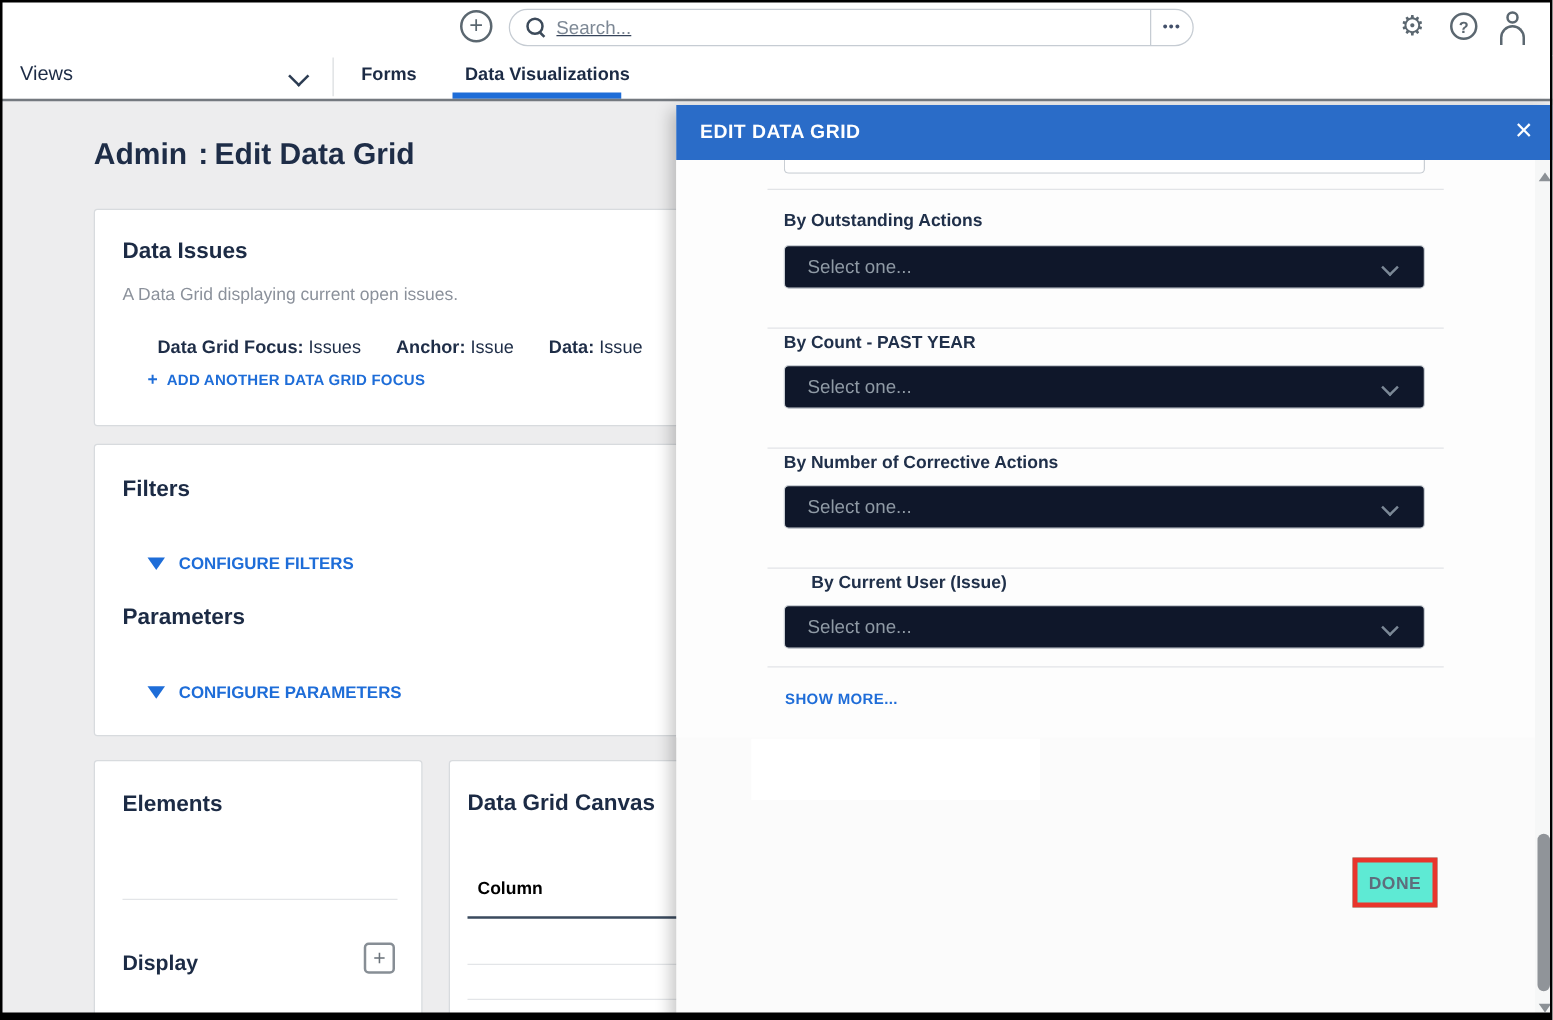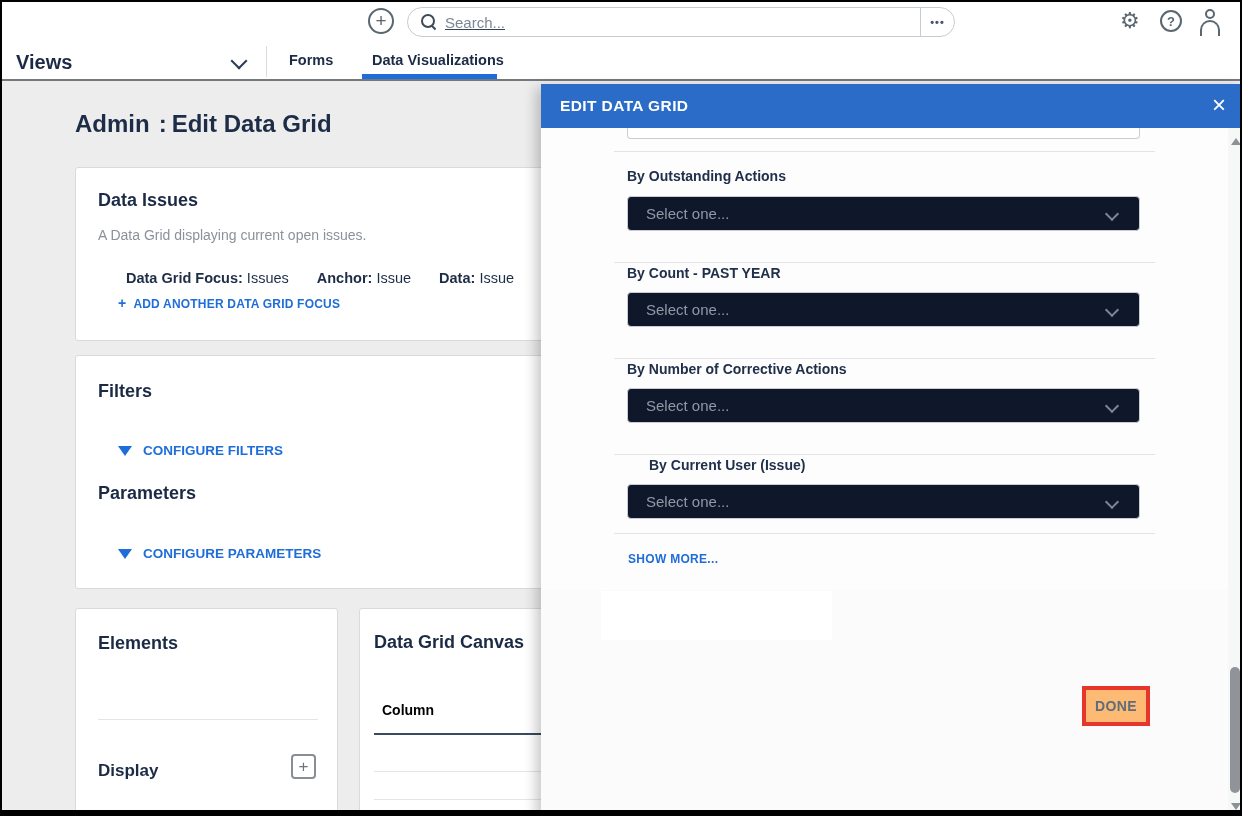--- a/index.html
+++ b/index.html
@@ -32,21 +32,21 @@
   .help-icon{left:1160px;top:10px;width:22px;height:22px;border:2px solid #5b6770;border-radius:50%;
     box-sizing:border-box;display:flex;align-items:center;justify-content:center;
     font-size:13px;font-weight:700;color:#5b6770;}
   .person-icon{left:1199px;top:9px;width:24px;height:25px;}
   .person-icon .head{position:absolute;left:6px;top:0;width:10px;height:10px;border:2px solid #5b6770;border-radius:50%;box-sizing:border-box;}
   .person-icon .body{position:absolute;left:1px;top:11px;width:20px;height:16px;border:2px solid #5b6770;border-bottom:none;
     border-radius:10px 10px 0 0;box-sizing:border-box;}
 
   
   .tabrow{left:0;top:44px;width:1242px;height:35px;background:#fff;}
-  .views-label{left:16px;top:7px;font-size:20px;font-weight:700;color:#1c2b45;}
+  .views-label{left:16px;top:7px;font-size:16px;font-weight:400;color:#1c2b45;}
   .views-chevron{left:233px;top:11px;width:10px;height:10px;border-right:2px solid #2c3c52;border-bottom:2px solid #2c3c52;transform:rotate(45deg);}
   .vdiv{left:266px;top:2px;width:1px;height:31px;background:#dadde0;}
   .tab{top:8px;font-size:14.5px;color:#1c2b45;font-weight:600;cursor:pointer;}
   .tab-underline{left:362px;top:30px;width:135px;height:5px;background:#1e6dd8;}
   .row-shadow{left:0;top:79px;width:1242px;height:2px;background:#74797f;}
 
   
   .page-title{left:75px;top:110px;font-size:24px;color:#1e2d47;}
   .page-title .t1{font-weight:700;}
   .page-title .sep{font-weight:800;margin:0 5px 0 9px;}
@@ -77,21 +77,21 @@
   .pdiv{left:73px;width:541px;height:1px;background:#e2e4e7;}
   .field-label{left:86px;font-size:14px;font-weight:700;color:#20304a;}
   .select{left:86px;width:513px;height:35px;border:1px solid #c9ced4;border-radius:4px;background:#0f172a;
     box-sizing:border-box;display:flex;align-items:center;cursor:pointer;}
   .select .ph{margin-left:18px;font-size:15px;color:#8f9aa5;}
   .sel-chevron{position:absolute;right:22px;top:12px;width:8px;height:8px;
     border-right:2px solid #7b8896;border-bottom:2px solid #7b8896;transform:rotate(45deg);}
   .show-more{left:87px;top:468px;font-size:12px;font-weight:700;color:#1f6dd8;letter-spacing:.3px;cursor:pointer;}
 
   .done-wrap{left:541px;top:602px;width:68px;height:40px;border:4px solid #e8352c;box-sizing:border-box;
-    background:#fdba74;display:flex;align-items:center;justify-content:center;}
+    background:#5eead4;display:flex;align-items:center;justify-content:center;}
   .done-btn{font-size:14px;font-weight:700;color:#5e6d7c;letter-spacing:.4px;cursor:pointer;background:none;border:none;font-family:"Liberation Sans",sans-serif;}
 
   .scroll-track{left:687px;top:44px;width:14px;height:688px;background:#f6f7f7;}
   .scroll-up{left:690px;top:54px;width:0;height:0;border-left:5px solid transparent;border-right:5px solid transparent;border-bottom:7px solid #8c9196;cursor:pointer;}
   .scroll-thumb{left:689px;top:583px;width:10px;height:126px;background:#909499;border-radius:5px;cursor:grab;}
   .scroll-down{left:690px;top:719px;width:0;height:0;border-left:5px solid transparent;border-right:5px solid transparent;border-top:7px solid #8c9196;cursor:pointer;}
 </style>
 </head>
 <body>
 

